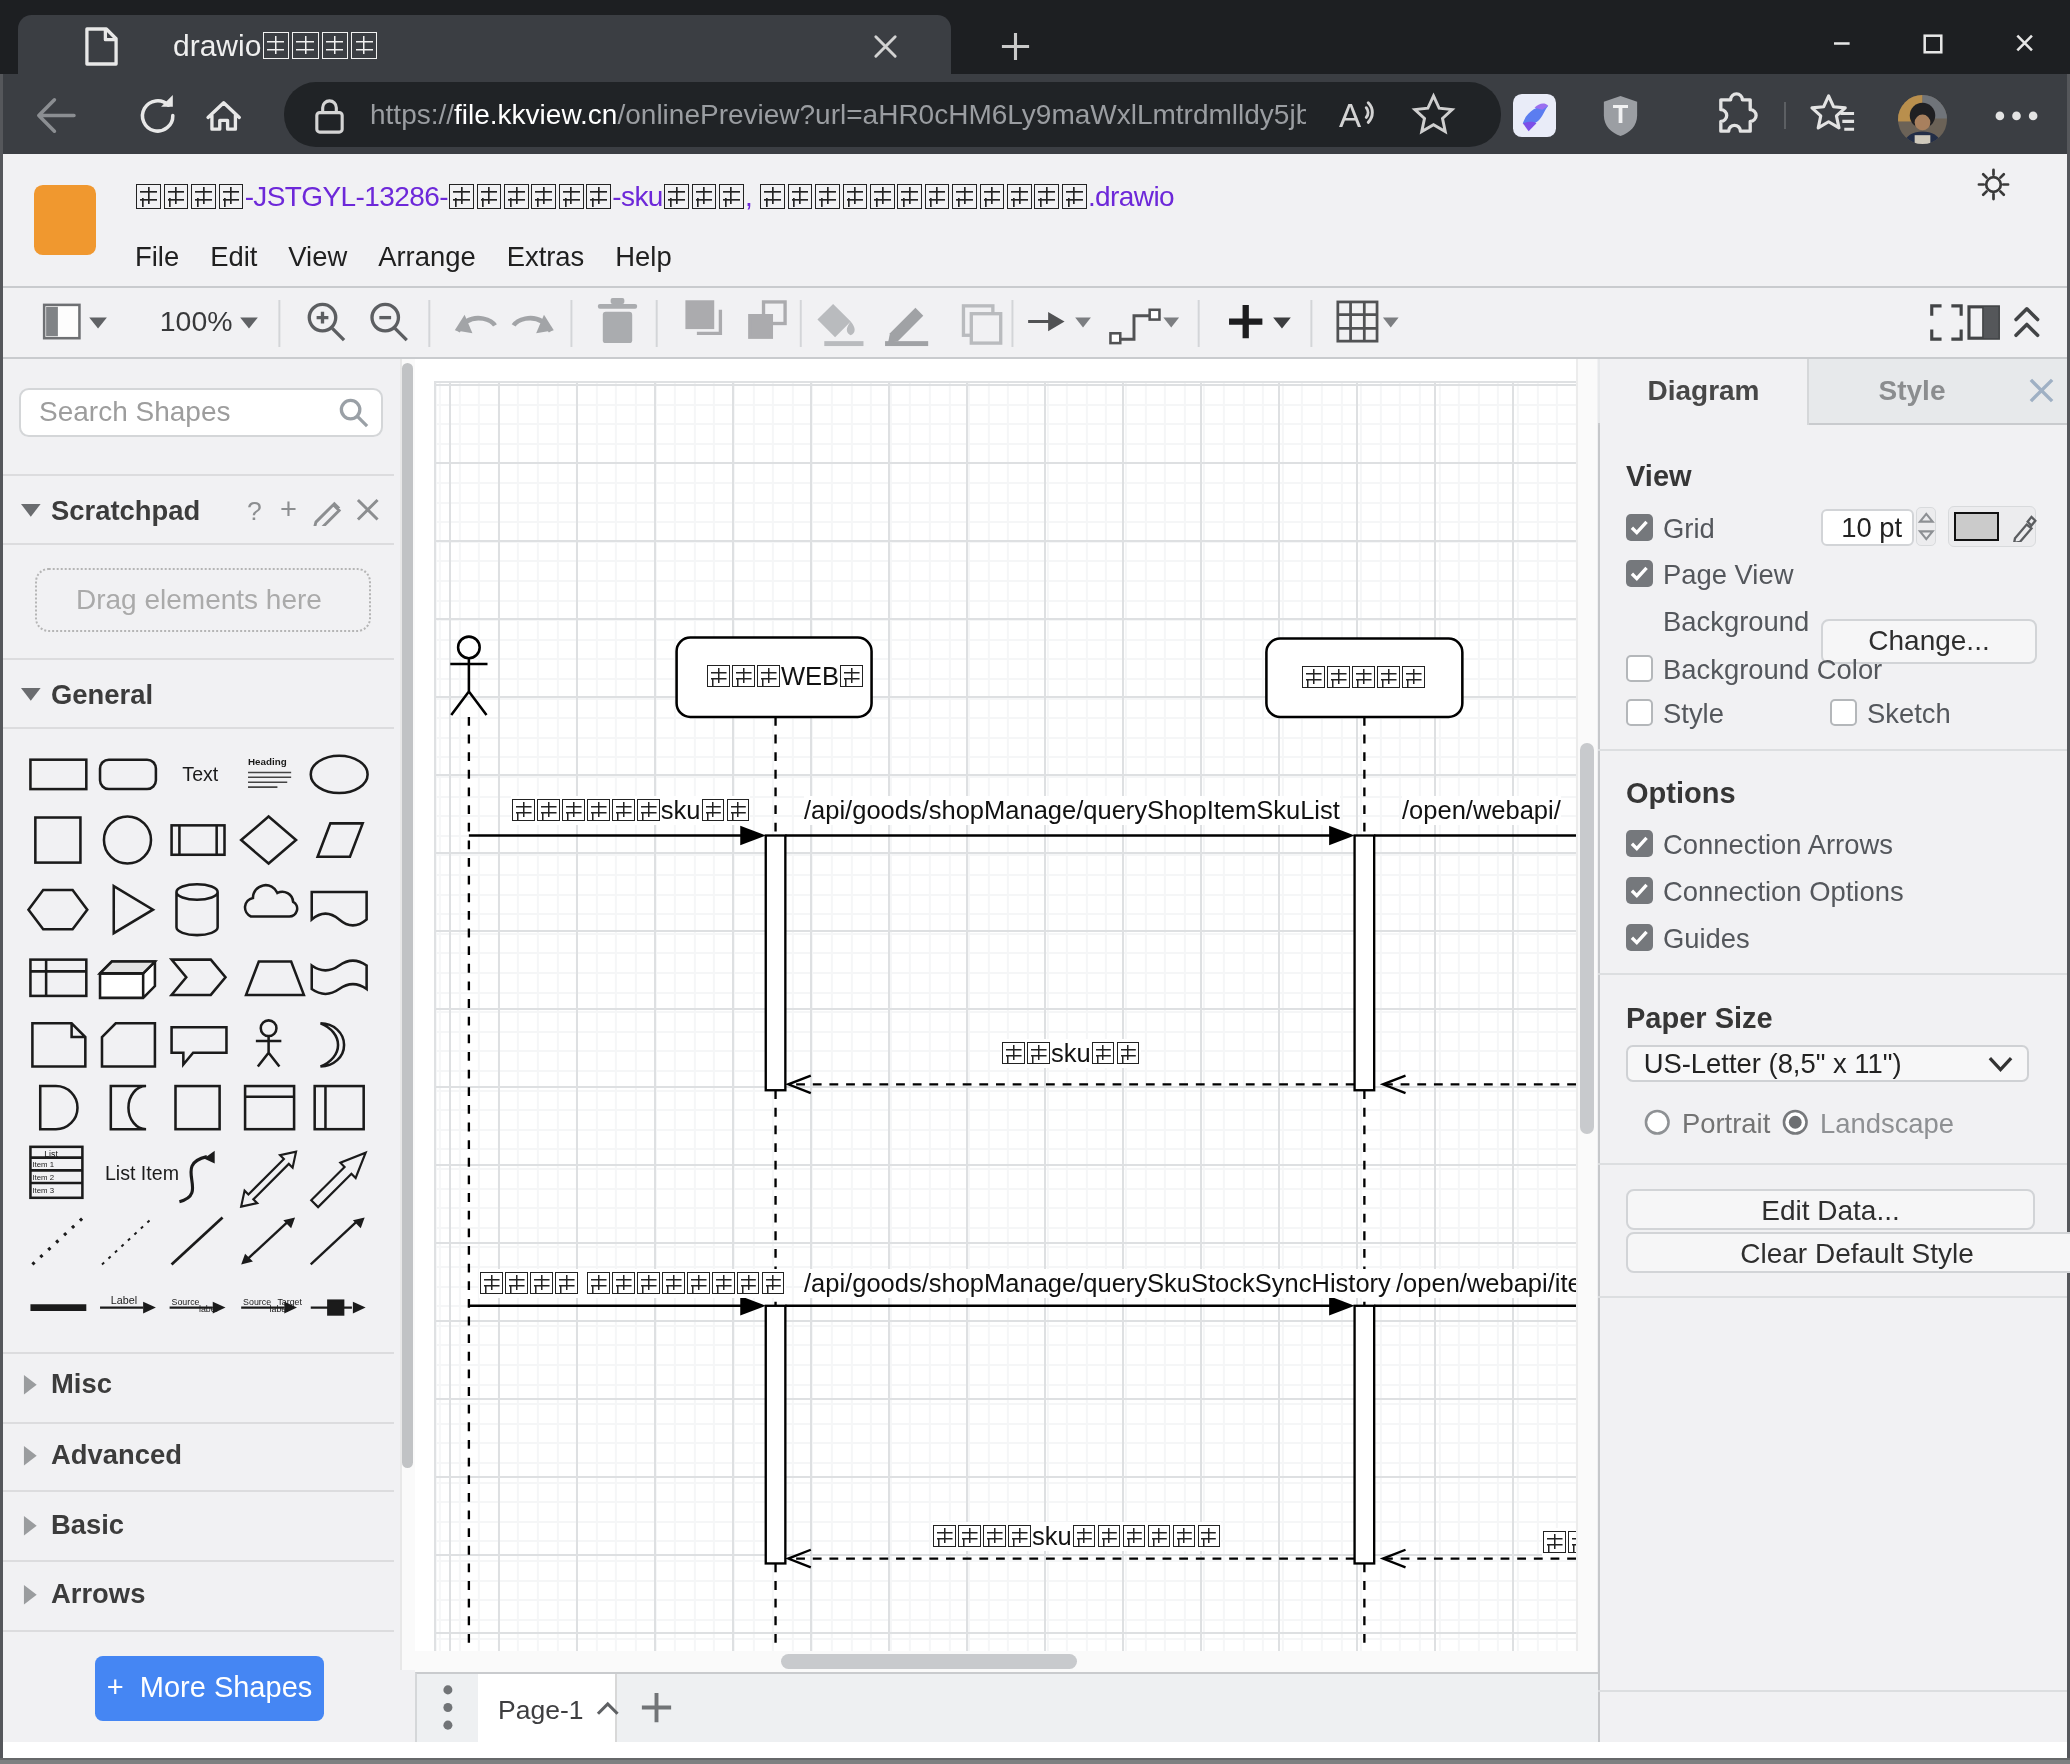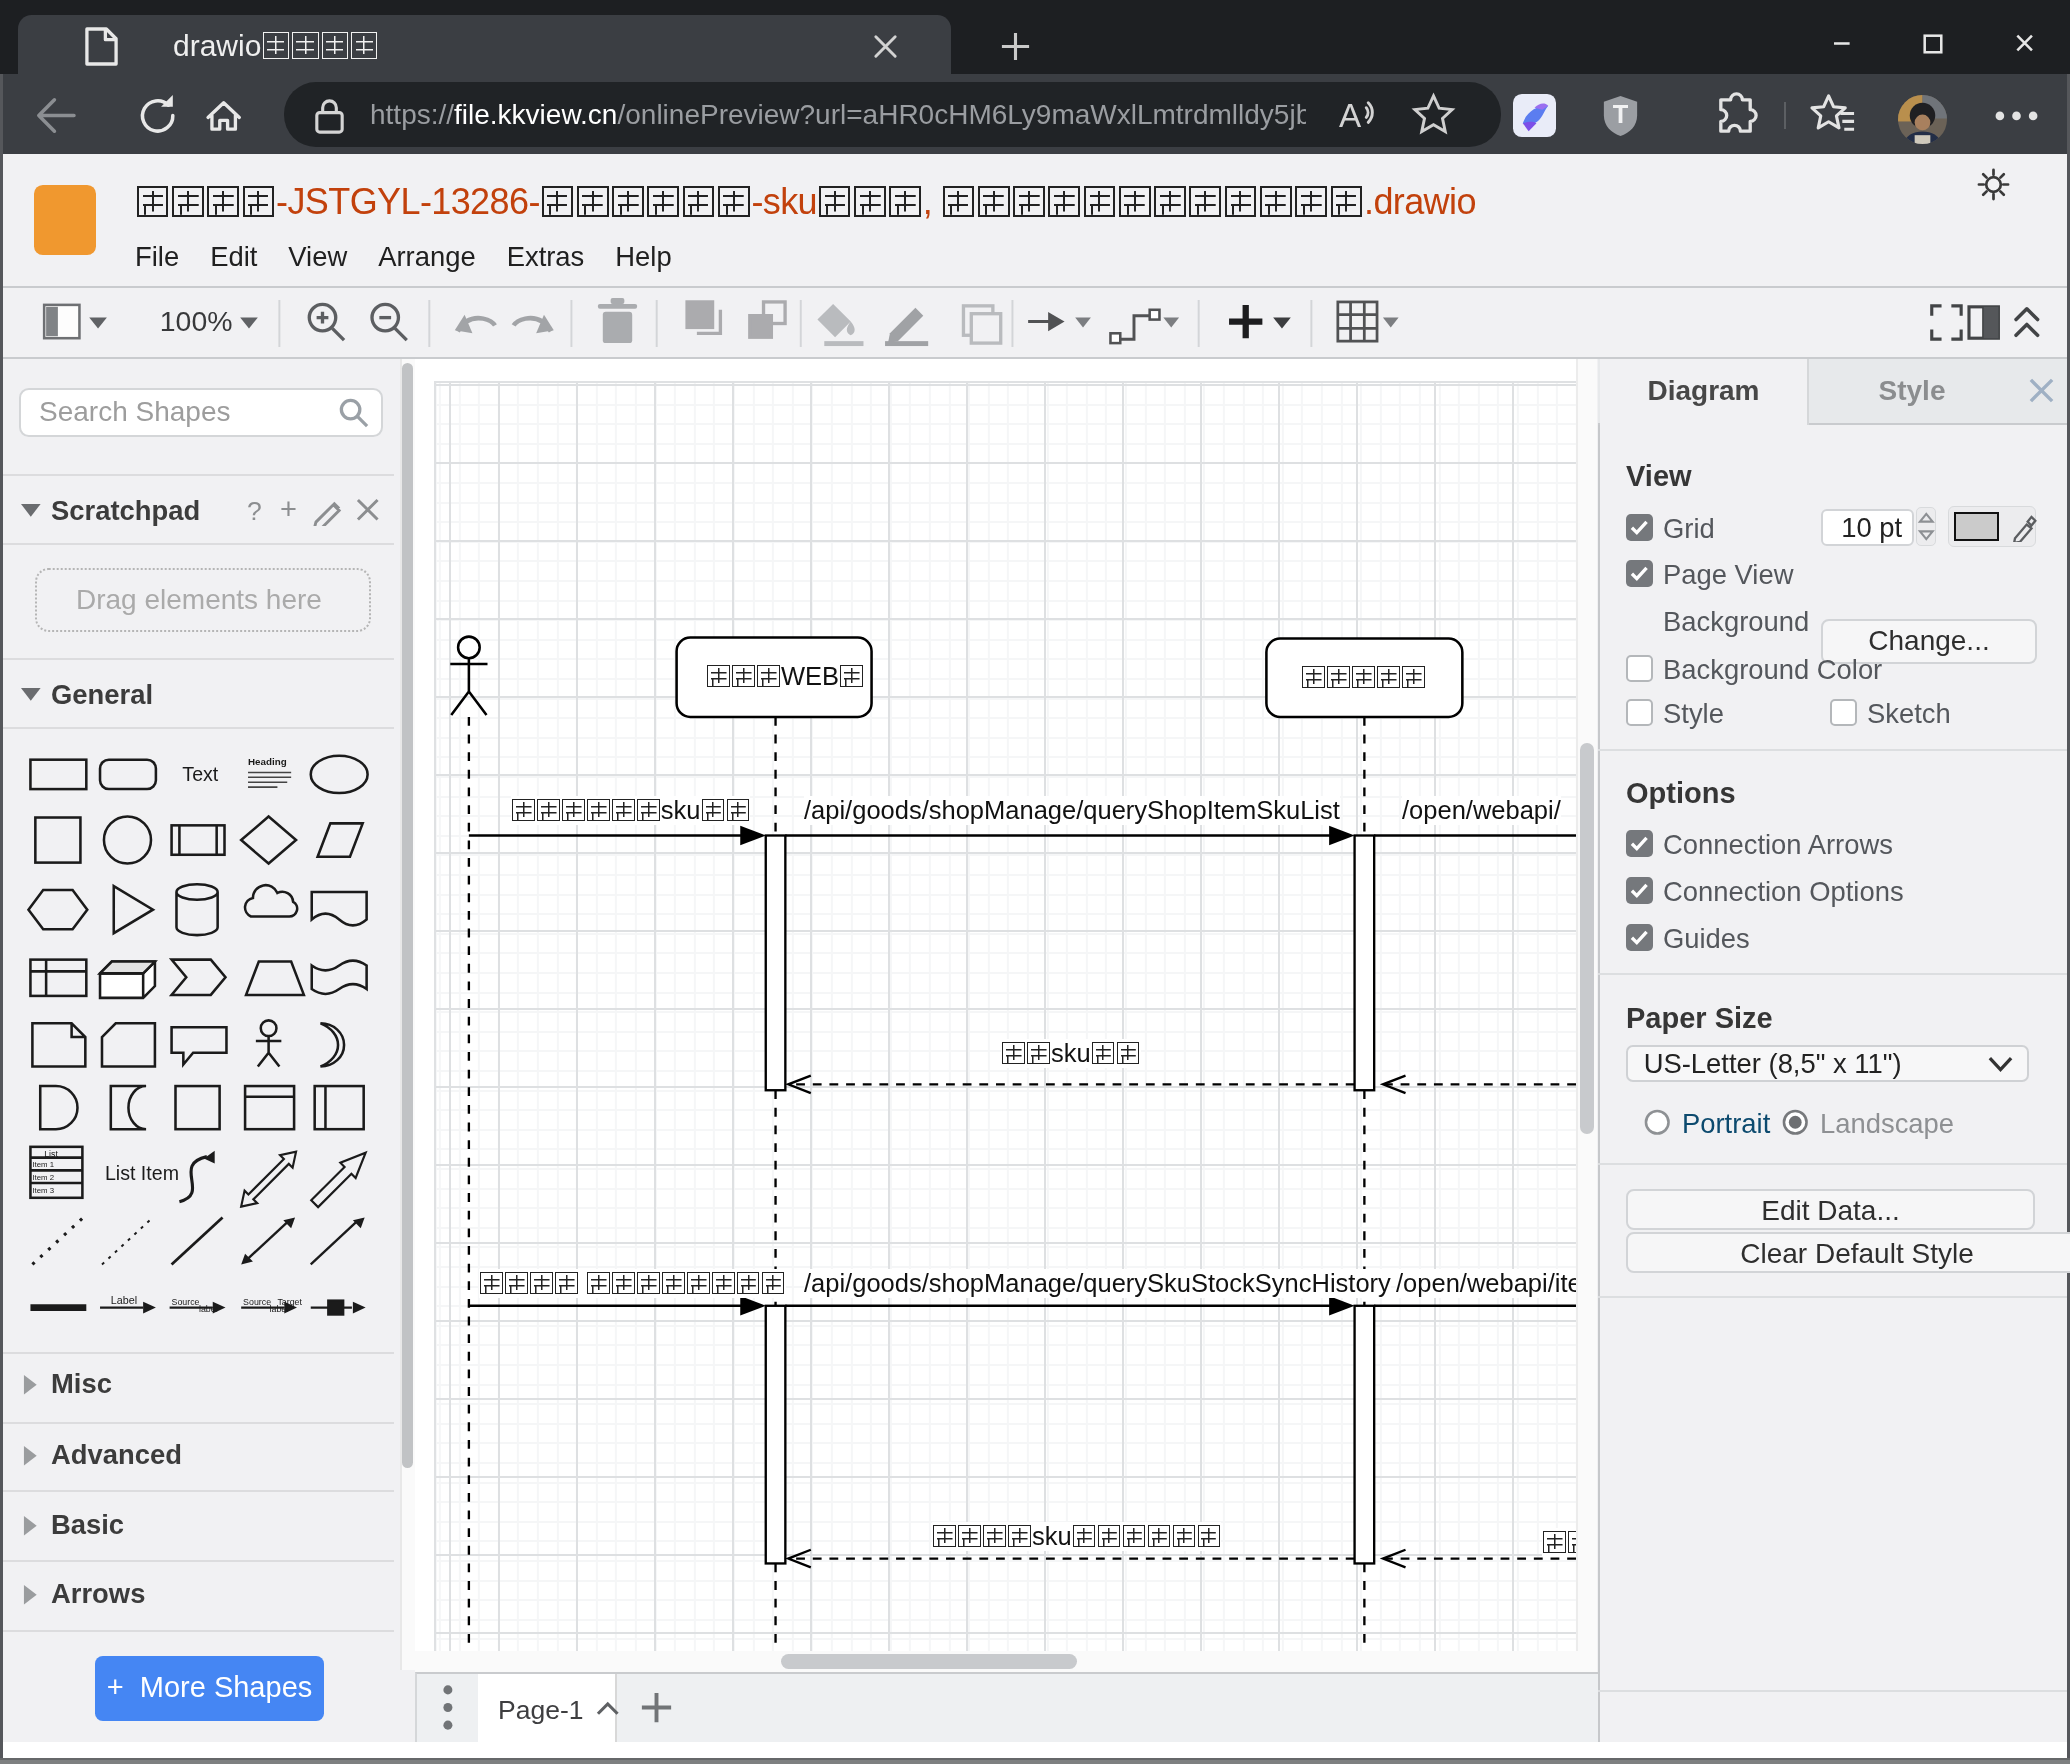--- a/index.html
+++ b/index.html
@@ -22,21 +22,21 @@
 #btoolbar{left:0;top:74px;width:2070px;height:80px;background:#3b3e43}
 #urlbar{left:284px;top:82px;width:1217px;height:65px;background:#202326;border-radius:32px;color:#9a9da1;font-size:28px;line-height:65px;white-space:nowrap;overflow:hidden}
 
 #bleft{left:0;top:74px;width:2.9px;height:1684px;background:#55575b}
 #bright{left:2067px;top:74px;width:2.9px;height:1684px;background:#55575b}
 #bbottom{left:0;top:1758px;width:2070px;height:5.9px;background:#7e8081;border-top:2px solid #66686a}
 #whitestrip{left:2.9px;top:1742px;width:2064px;height:16.7px;background:#ffffff}
 
 #header{left:2.9px;top:155px;width:2064px;height:133px;background:#f1f1f3;border-bottom:2px solid #c9cbce}
 #logo{left:34px;top:185px;width:62px;height:70px;background:#f0982f;border-radius:8.8px}
-#dtitle{left:135px;top:181px;font-size:36px;color:#c2410c;white-space:nowrap;letter-spacing:-0.6px}
+#dtitle{left:135px;top:181px;font-size:28px;color:#6d28d9;white-space:nowrap;letter-spacing:-0.6px}
 #menus{left:135px;top:241px;font-size:27.4px;color:#202020}
 #menus span{margin-right:31px}
 
 #dtoolbar{left:2.9px;top:290px;width:2064px;height:69px;background:#f1f1f3;border-bottom:2px solid #c9cbce}
 
 #sidebar{left:2.9px;top:359px;width:412px;height:1383px;background:#f1f1f3;overflow:hidden}
 #sbscroll{left:400px;top:359px;width:14.7px;height:1311px;background:#fafafa;border-left:2px solid #e8e8e8}
 #sbthumb{left:402px;top:363px;width:10.8px;height:1105px;background:#c1c3c5;border-radius:5.9px}
 .sbdiv{left:2.9px;width:391px;height:2px;background:#dcdcde}
 .sechead{font-size:27.4px;font-weight:bold;color:#3c3c3c}
@@ -537,21 +537,21 @@
   <div class="abs rlabel" style="left:1663px;top:923px">Guides</div>
   <div class="rdiv" style="top:973px"></div>
   <div class="abs rhead" style="left:1626px;top:1002px">Paper Size</div>
   <div class="abs" style="left:1626px;top:1045px;width:403px;height:37px;background:#f7f7f8;border:2px solid #cfd1d4;border-radius:6.9px;font-size:27.4px;color:#222;line-height:34px;padding-left:15.7px">US-Letter (8,5" x 11")</div>
   <svg class="abs" style="left:1986px;top:1055px" width="29" height="19.6" viewBox="0 0 30 20">
       <path d="M4 3 L15 15 L26 3" fill="none" stroke="#333" stroke-width="3.4"></path>
     </svg>
   <svg class="abs" style="left:1644px;top:1109px" width="26.5" height="26.5" viewBox="0 0 27 27">
       <circle cx="13.5" cy="13.5" r="11.5" fill="#fff" stroke="#8e9194" stroke-width="2.6"></circle>
     </svg>
-  <div class="abs rlabel" style="left:1682px;top:1108px;color:#0c4a6e">Portrait</div>
+  <div class="abs rlabel" style="left:1682px;top:1108px;color:#737373">Portrait</div>
   <svg class="abs" style="left:1782px;top:1109px" width="26.5" height="26.5" viewBox="0 0 27 27">
       <circle cx="13.5" cy="13.5" r="11.5" fill="#fff" stroke="#77797c" stroke-width="2.6"></circle>
       <circle cx="13.5" cy="13.5" r="6.5" fill="#6d6f72"></circle>
     </svg>
   <div class="abs rlabel" style="left:1820px;top:1108px;color:#8e9093">Landscape</div>
   <div class="rdiv" style="top:1163px"></div>
   <div class="abs btn" style="left:1626px;top:1189px;width:409px;height:41px;line-height:39px">Edit Data...</div>
   <div class="abs btn" style="left:1626px;top:1232px;width:462px;height:41px;line-height:39px">Clear Default Style</div>
   <div class="rdiv" style="top:1296px"></div>
   <div class="rdiv" style="top:1690px"></div>

